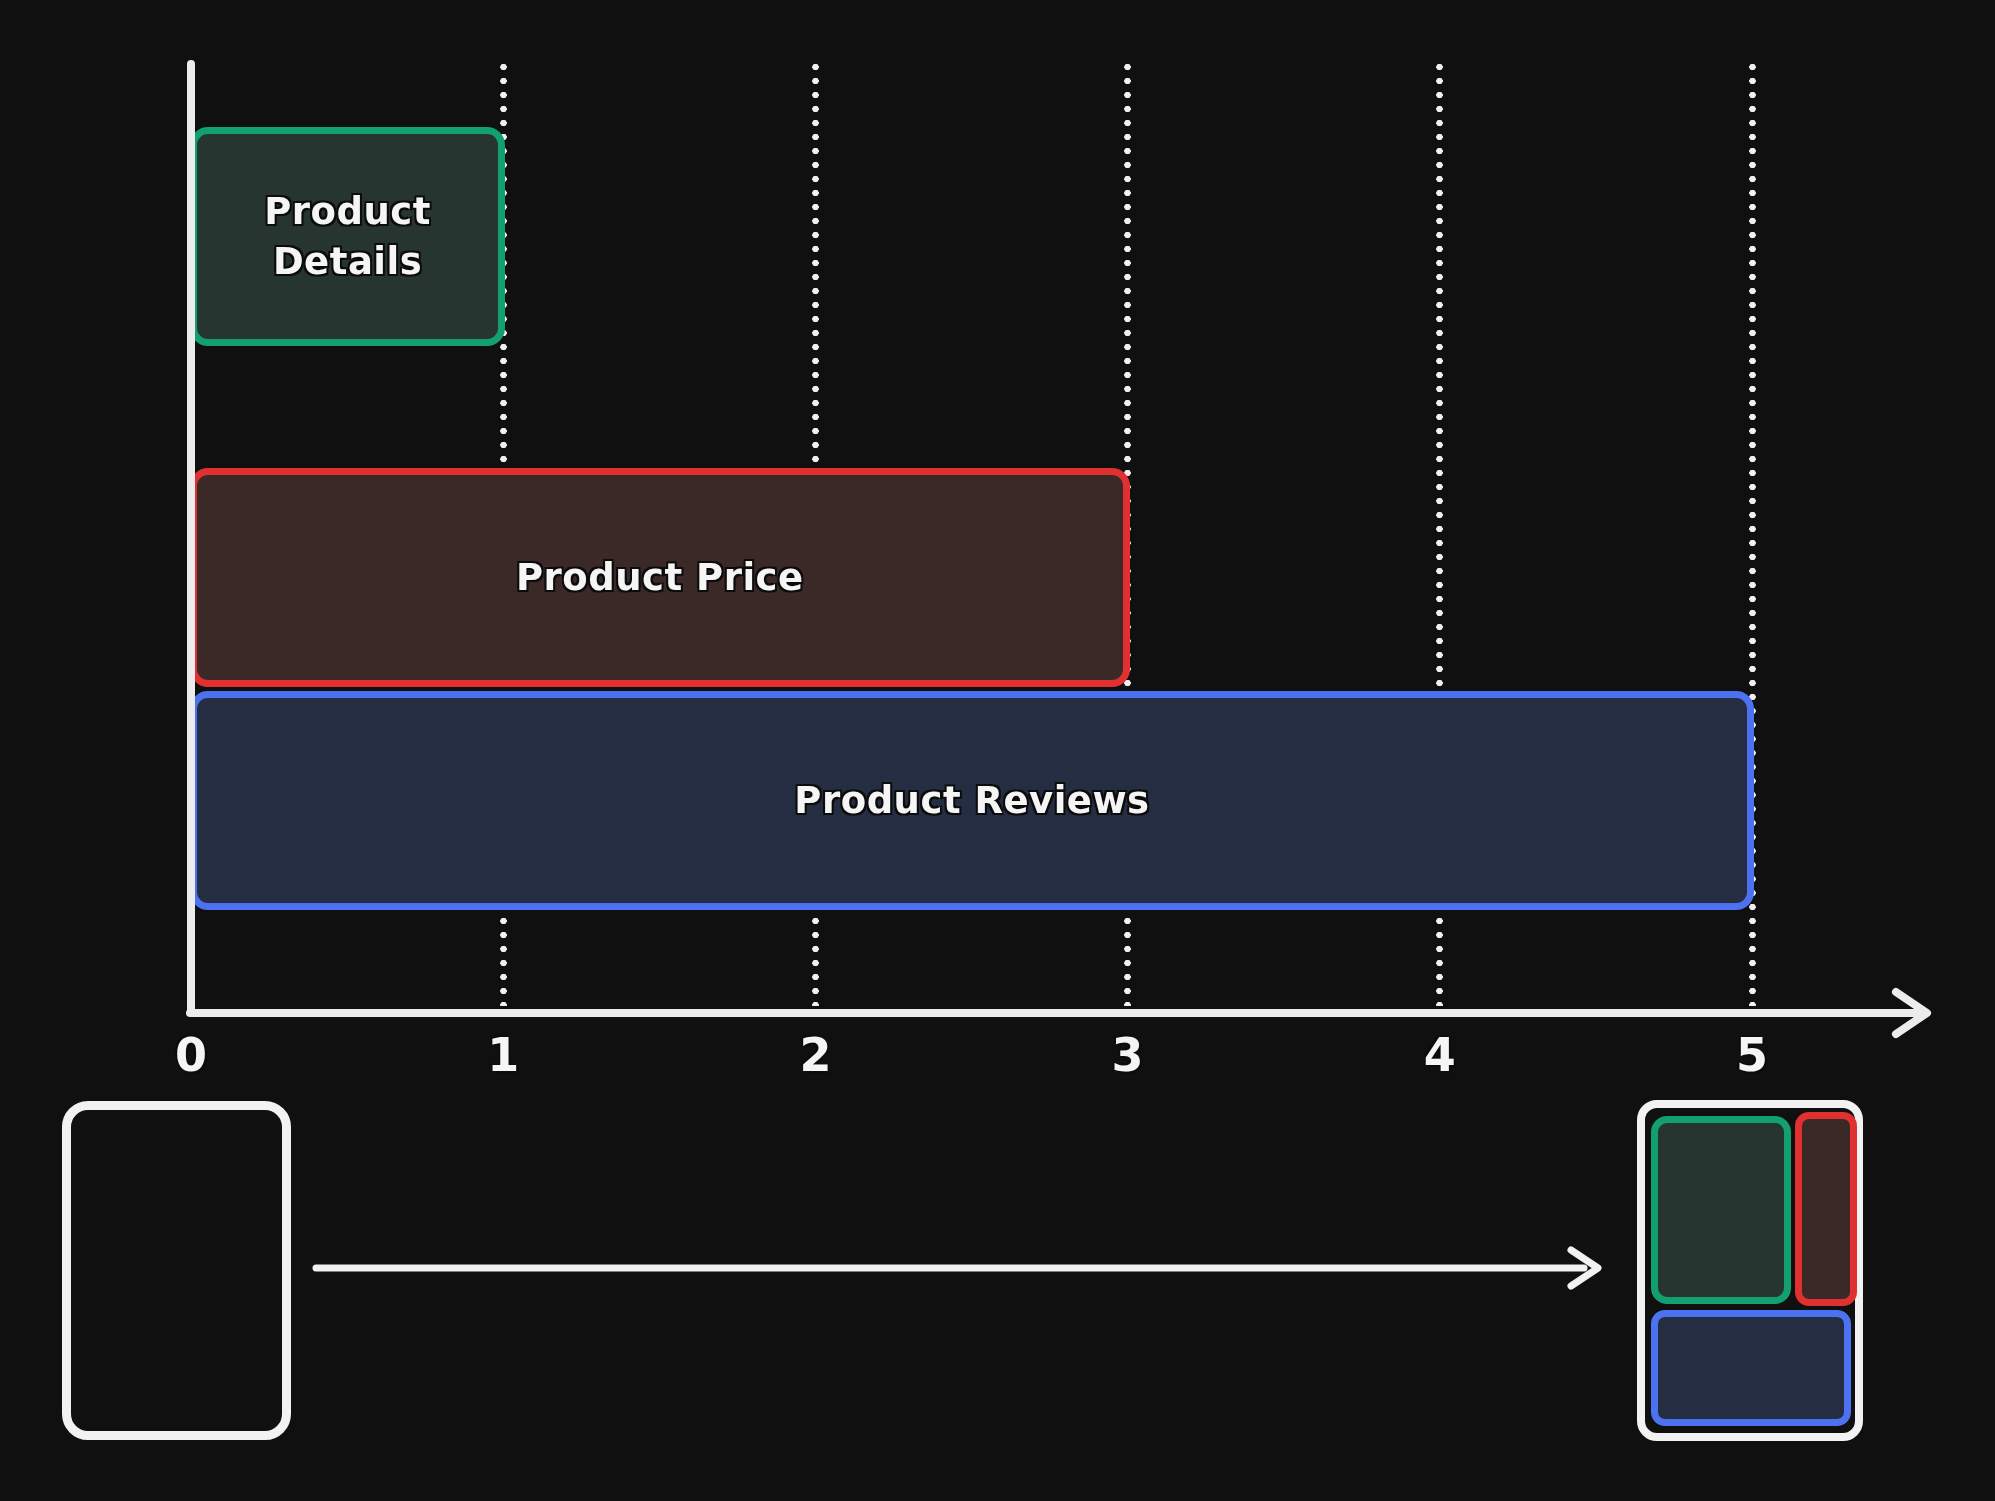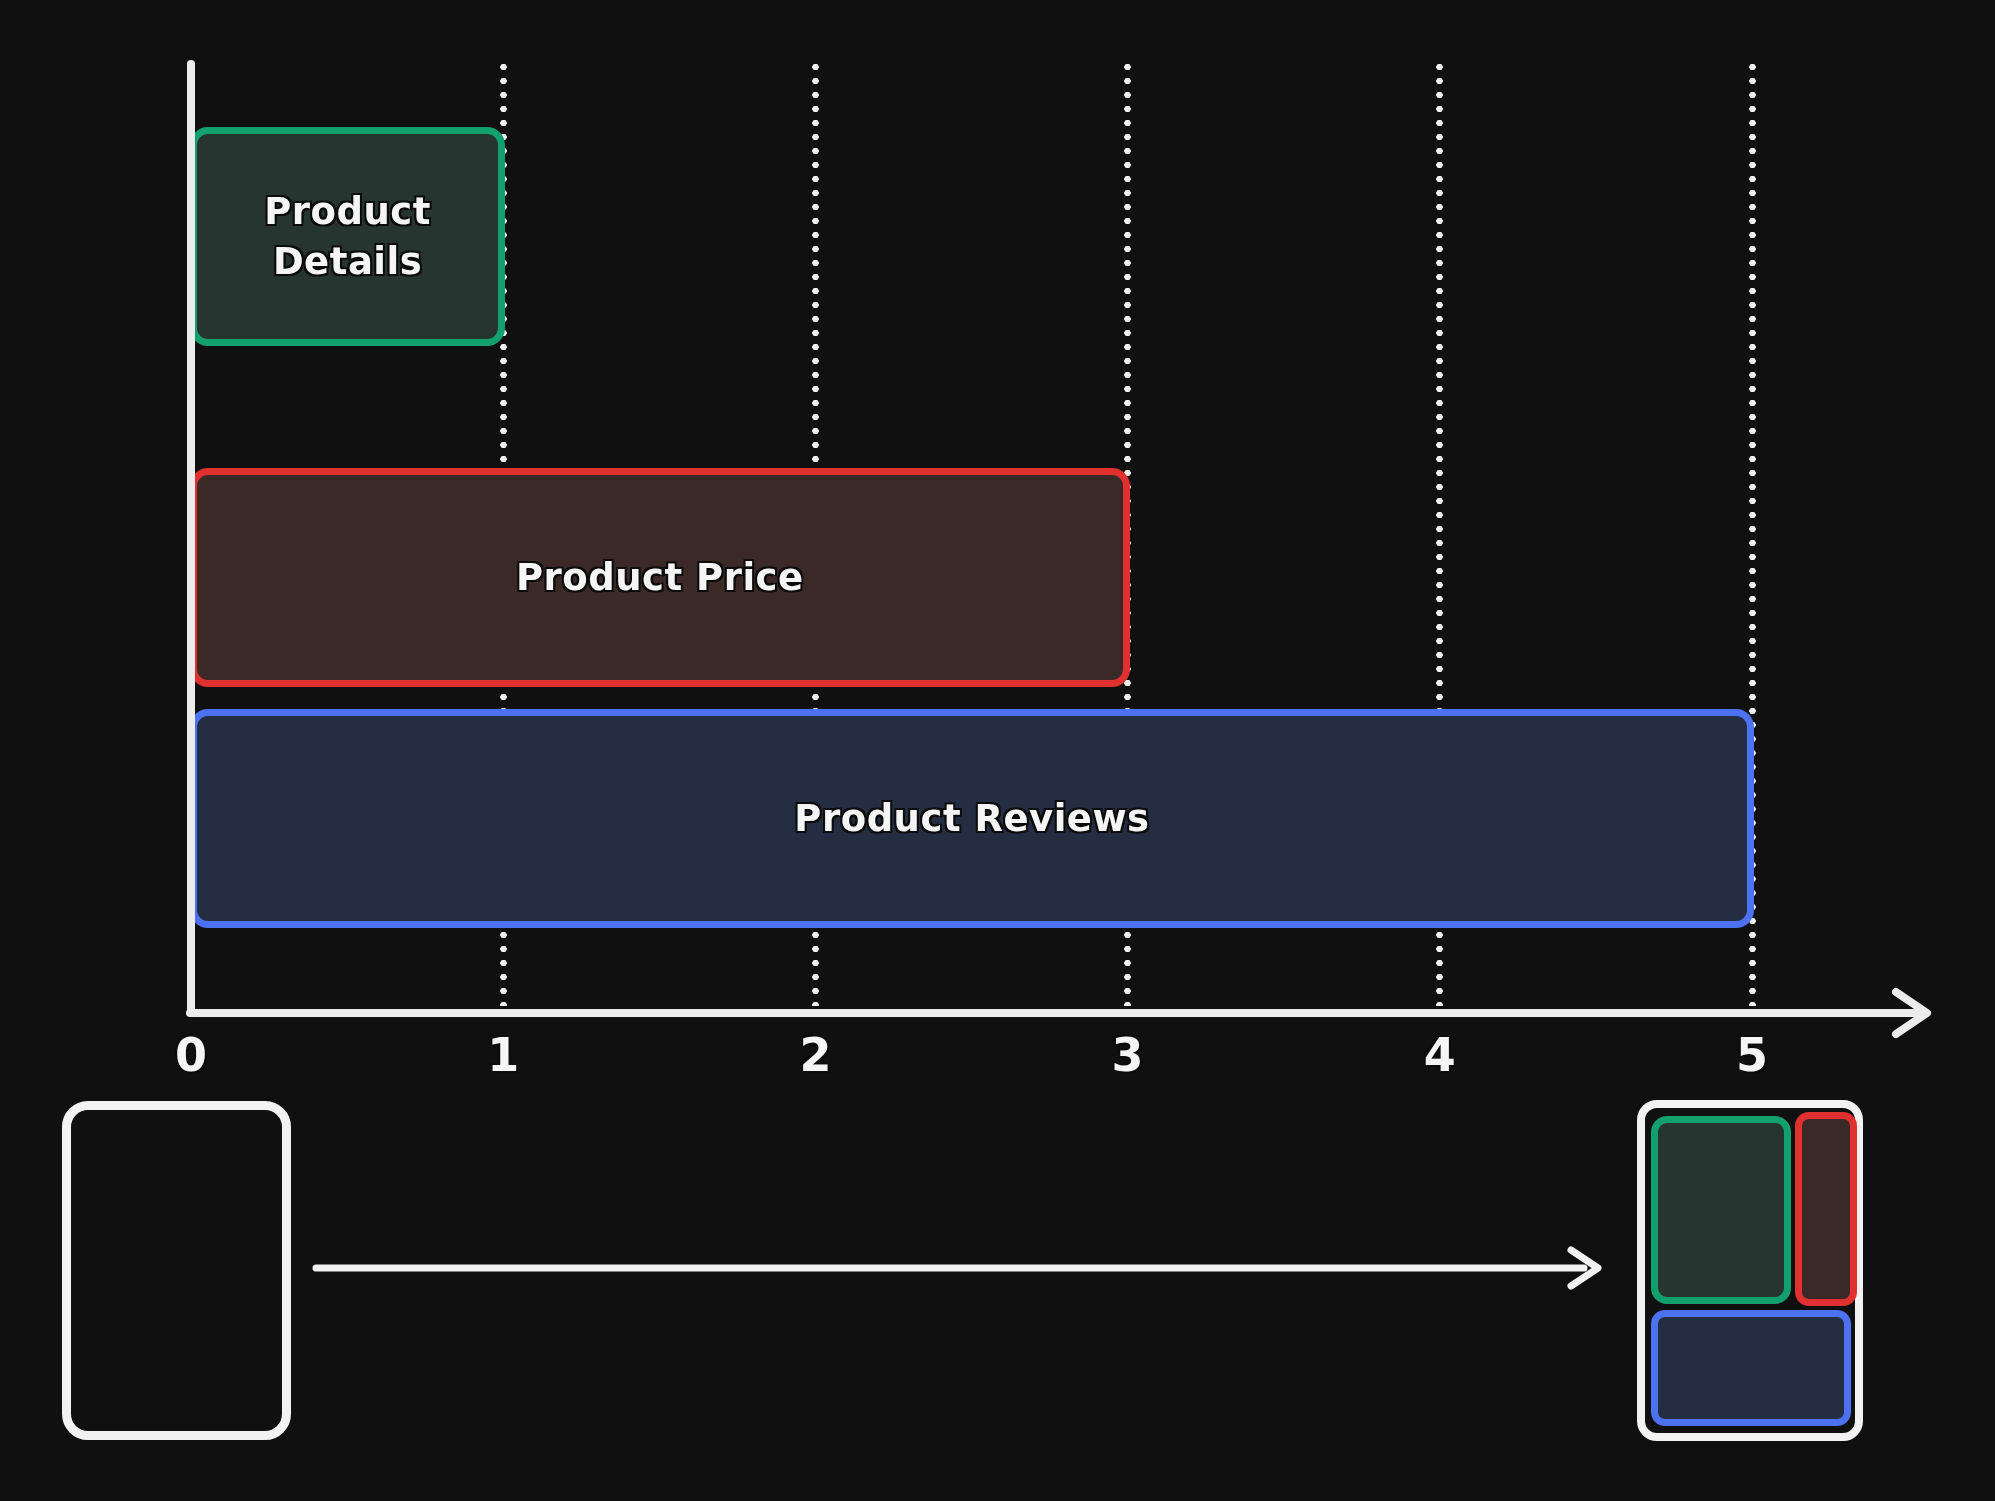--- a/index.html
+++ b/index.html
@@ -33,21 +33,21 @@
     left:190px;
     height:219px;
     border:7px solid #1d4ed8;
     border-radius:18px;
     box-sizing:border-box;
     display:flex;align-items:center;justify-content:center;
     z-index:2;
   }
   .bar-0{top:127px;}
   .bar-1{top:430px;margin-top:38px;}
-  .bar-2{top:709px;}
+  .bar-2{top:691px;}
   .bar .label{
     color:#f5f5f5;
     font-size:37px;font-weight:700;
     letter-spacing:.5px;
     line-height:1.35;
     text-align:center;
     text-shadow:-2px -2px 0 #0c0c0c,2px -2px 0 #0c0c0c,-2px 2px 0 #0c0c0c,2px 2px 0 #0c0c0c;
   }
   .bar-0 .label{max-width:230px;}
 

